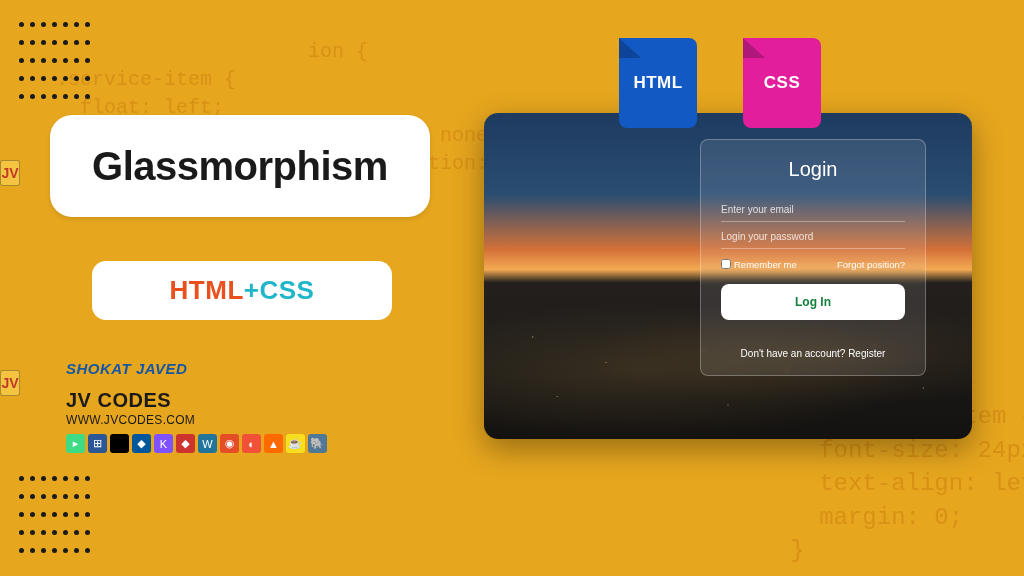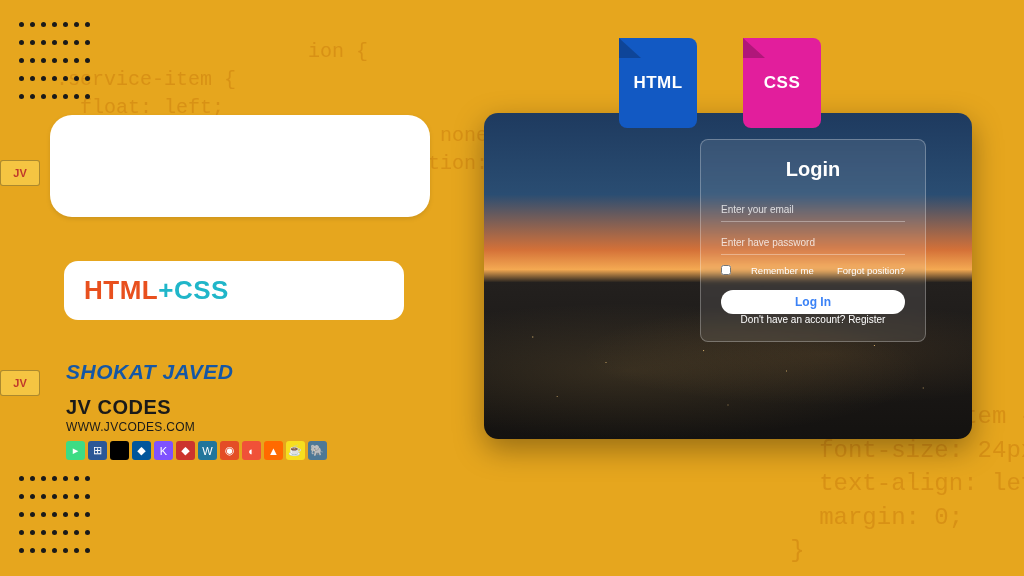--- a/index.html
+++ b/index.html
@@ -6,54 +6,54 @@
 body{width:1024px;height:576px;overflow:hidden;font-family:Arial,sans-serif;background:#e6a61e;position:relative}
 
 .bg-code{position:absolute;inset:0;font-family:'Courier New',monospace;color:rgba(200,120,10,0.45);font-size:20px;line-height:1.4;padding:10px 20px;white-space:pre;z-index:0;font-weight:500}
 .bg-code .bottom{position:absolute;bottom:8px;right:-40px;font-size:24px;text-align:left}
 
 .dots{position:absolute;z-index:1}
 .dots span{display:inline-block;width:5px;height:5px;background:#1a1a1a;border-radius:50%;margin:3px}
 .dots-tl{top:16px;left:16px;width:80px}
 .dots-bl{bottom:16px;left:16px;width:80px}
 
-.jv-badge{position:absolute;left:0;width:40px;height:26px;background:#f5c542;border:1px solid rgba(0,0,0,.3);border-radius:3px;z-index:2;display:flex;align-items:center;justify-content:center;font-size:11px;font-weight:900;color:#c0392b}
+.jv-badge{position:absolute;left:0;width:20px;height:26px;background:#f5c542;border:1px solid rgba(0,0,0,.3);border-radius:3px;z-index:2;display:flex;align-items:center;justify-content:center;font-size:14px;font-weight:900;color:#c0392b}
 .jv-badge.top{top:160px}
 .jv-badge.bot{top:370px}
 
 .left{position:absolute;left:50px;top:115px;width:380px;z-index:3}
 .brush-big{background:#fff;border-radius:22px;padding:28px 24px;text-align:center;position:relative;filter:drop-shadow(0 2px 2px rgba(0,0,0,.1))}
 .brush-big::before,.brush-big::after{content:'';position:absolute;background:#fff;border-radius:50%}
 .brush-big h1{font-size:40px;font-weight:900;color:#1a1a1a;line-height:1.15;letter-spacing:-.5px}
 
-.brush-small{background:#fff;border-radius:14px;padding:14px 20px;margin-top:44px;width:340px;margin-left:14px}
+.brush-small{background:#fff;border-radius:14px;padding:14px 20px;margin-top:44px;text-align:center;width:300px;margin-left:42px}
 .tech{font-size:26px;font-weight:900;letter-spacing:.5px}
 .tech .html{color:#e8501e}
 .tech .plus{color:#20b6c9}
 .tech .css{color:#20b6c9}
 
 .credits{margin-top:40px;margin-left:16px}
-.author{color:#1557a5;font-size:21px;font-weight:900;font-style:italic;letter-spacing:.5px}
+.author{color:#1557a5;font-size:15px;font-weight:900;font-style:italic;letter-spacing:.5px}
 .brand{color:#1a1a1a;font-size:20px;font-weight:900;margin-top:12px;letter-spacing:.5px}
 .url{color:#1a1a1a;font-size:12px;font-weight:400;margin-top:1px;letter-spacing:.3px}
 .icons-row{display:flex;gap:3px;margin-top:7px}
 .tech-icon{width:19px;height:19px;border-radius:3px;display:flex;align-items:center;justify-content:center;font-size:11px;color:#fff}
 
 .preview{position:absolute;right:52px;top:113px;width:488px;height:326px;border-radius:14px;overflow:hidden;z-index:3;box-shadow:0 10px 30px rgba(0,0,0,.35);background:linear-gradient(180deg,#1e3a5f 0%,#2a4d72 25%,#d47138 42%,#f4a952 48%,#23201e 52%,#141210 100%)}
 .city-lights{position:absolute;bottom:0;left:0;right:0;height:52%;background:radial-gradient(ellipse 60% 40% at 30% 60%,rgba(255,200,100,.12),transparent),radial-gradient(ellipse 50% 30% at 70% 50%,rgba(255,180,80,.1),transparent),radial-gradient(circle 1px at 10% 40%,rgba(255,210,130,.8),transparent),radial-gradient(circle 1px at 25% 55%,rgba(255,210,130,.7),transparent),radial-gradient(circle 1px at 45% 48%,rgba(255,210,130,.8),transparent),radial-gradient(circle 1px at 62% 60%,rgba(255,210,130,.7),transparent),radial-gradient(circle 1px at 80% 45%,rgba(255,210,130,.8),transparent),radial-gradient(circle 1px at 90% 70%,rgba(255,210,130,.6),transparent),radial-gradient(circle 1px at 15% 75%,rgba(255,210,130,.6),transparent),radial-gradient(circle 1px at 50% 80%,rgba(255,210,130,.5),transparent)}
 
 .glass{position:absolute;right:46px;top:26px;width:226px;background:rgba(255,255,255,.1);border:1px solid rgba(255,255,255,.28);border-radius:8px;padding:18px 20px 16px;backdrop-filter:blur(2px);color:#fff}
-.glass h2{font-size:20px;font-weight:700;text-align:center;margin-bottom:16px}
-.glass .field{font-size:10px;color:rgba(255,255,255,.78);border-bottom:1px solid rgba(255,255,255,.35);padding:7px 0 6px;margin-bottom:8px}
+.glass h2{font-size:20px;font-weight:400;text-align:center;margin-bottom:16px}
+.glass .field{font-size:10px;color:rgba(255,255,255,.78);border-bottom:1px solid rgba(255,255,255,.35);padding:7px 0 6px;margin-bottom:2px}
 .glass .row{display:flex;align-items:center;justify-content:space-between;font-size:9.5px;margin:10px 0 14px}
-.glass .row label{display:flex;align-items:flex-start;gap:20px;cursor:pointer}
+.glass .row label{display:flex;align-items:flex-start;gap:3px;cursor:pointer}
 .glass .row input{width:10px;height:10px;cursor:pointer}
 .glass .row a{color:#fff;text-decoration:none;cursor:pointer}
-.glass button{width:100%;background:#fff;color:#3b82f6;border:none;border-radius:15px;padding:5px;font-size:12px;font-weight:600;cursor:pointer}
-.glass .reg{text-align:center;font-size:10px;margin-top:0}
+.glass button{width:100%;background:#fff;color:#15803d;border:none;border-radius:8px;padding:11px;font-size:12px;font-weight:600;cursor:pointer}
+.glass .reg{text-align:center;font-size:10px;margin-top:28px}
 .glass .reg a{color:#fff;text-decoration:none;cursor:pointer}
 
 .file-badge{position:absolute;top:36px;z-index:4;width:92px;height:94px;display:flex;flex-direction:column;align-items:center;justify-content:center}
 .file-badge.html-b{right:320px}
 .file-badge.css-b{right:196px}
 .file-shape{width:78px;height:90px;border-radius:0 8px 8px 8px;position:relative;display:flex;align-items:center;justify-content:center}
 .file-shape::before{content:'';position:absolute;top:0;left:0;width:22px;height:20px;background:inherit;filter:brightness(.78);clip-path:polygon(0 0,100% 100%,0 100%)}
 .file-shape.blue{background:#1259c3}
 .file-shape.pink{background:#e21e9c}
 .file-label{color:#fff;font-weight:900;font-size:17px;letter-spacing:.5px}
@@ -77,21 +77,21 @@
 </div>
 
 <div class="dots dots-tl"><span></span><span></span><span></span><span></span><span></span><span></span><span></span><span></span><span></span><span></span><span></span><span></span><span></span><span></span><span></span><span></span><span></span><span></span><span></span><span></span><span></span><span></span><span></span><span></span><span></span><span></span><span></span><span></span><span></span><span></span><span></span><span></span><span></span><span></span><span></span></div>
 <div class="dots dots-bl"><span></span><span></span><span></span><span></span><span></span><span></span><span></span><span></span><span></span><span></span><span></span><span></span><span></span><span></span><span></span><span></span><span></span><span></span><span></span><span></span><span></span><span></span><span></span><span></span><span></span><span></span><span></span><span></span><span></span><span></span><span></span><span></span><span></span><span></span><span></span></div>
 
 <div class="jv-badge top">JV</div>
 <div class="jv-badge bot">JV</div>
 
 <div class="left">
   <div class="brush-big">
-    <h1><br></h1>
+    <h1><span>Glassmorphism</span><br></h1>
   </div>
   <div class="brush-small">
     <div class="tech"><span class="html">HTML</span><span class="plus">+</span><span class="css">CSS</span></div>
   </div>
   <div class="credits">
     <div class="author">SHOKAT JAVED</div>
     <div class="brand">JV CODES</div>
     <div class="url">WWW.JVCODES.COM</div>
     <div class="icons-row">
         <div class="tech-icon" style="background: rgb(61, 220, 132);">▸</div>
@@ -119,21 +119,21 @@
   <div class="file-shape pink">
       <span class="file-label">CSS</span>
     </div>
 </div>
 
 <div class="preview">
   <div class="city-lights"></div>
   <div class="glass">
     <h2>Login</h2>
     <div class="field">Enter your email</div>
-    <div class="field">Enter have password</div>
+    <div class="field">Login your password</div>
     <div class="row">
       <label>
           <input type="checkbox" style="">
           <span>Remember me</span>
         </label>
       <a>Forgot position?</a>
     </div>
     <button>Log In</button>
     <div class="reg"><span>Don't have an account? </span><a>Register</a></div>
   </div>

